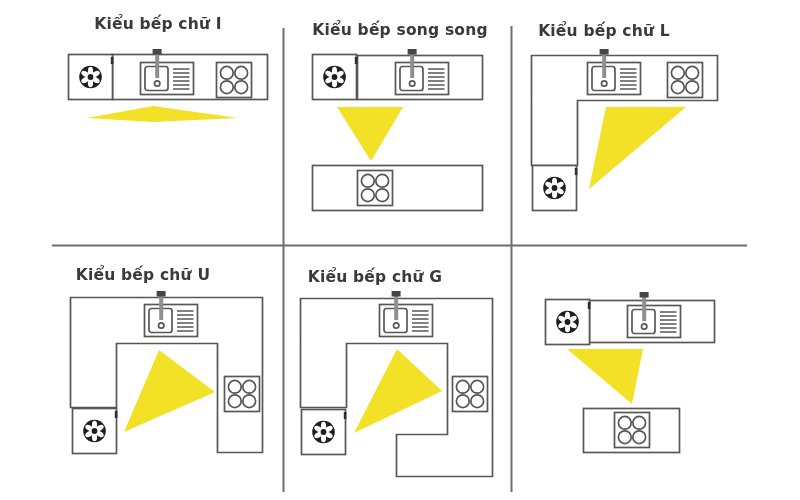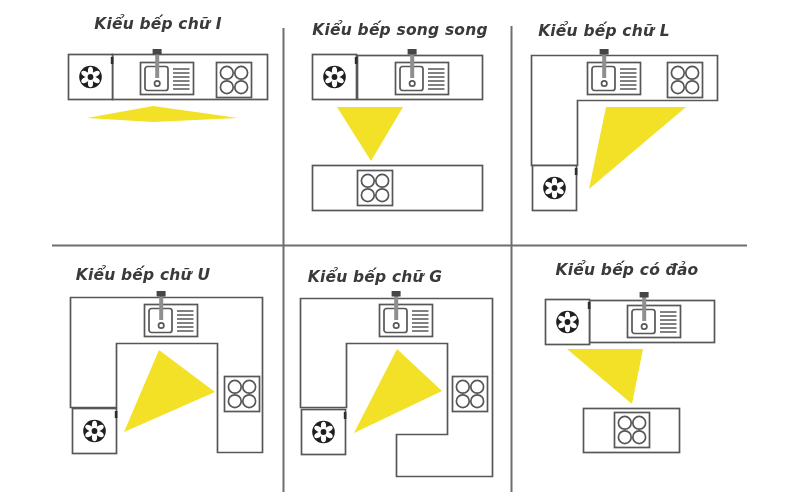--- a/index.html
+++ b/index.html
@@ -20,21 +20,20 @@
   }
   .canvas svg{position:absolute;left:0;top:0;}
   .panel-title{
     position:absolute;
     transform:translateX(-50%);
     font-size:15.5px;
     font-weight:700;
     color:var(--text);
     letter-spacing:.2px;
     white-space:nowrap;
-    font-style:italic;
   }
   .ln{fill:#ffffff;stroke:var(--line);stroke-width:1.7;}
   .thin{stroke:var(--line);stroke-width:1.5;fill:none;}
   .tri{fill:var(--highlight);stroke:none;}
   .divider{stroke:#6e6e6e;stroke-width:2;}
   .fan-body{fill:#1f1f1f;}
   .fan-petal{fill:#ffffff;}
   .faucet-stem{fill:#8f8f8f;}
   .faucet-head{fill:#464646;}
   .handle{fill:#2e2e2e;}
@@ -42,21 +41,20 @@
 </head>
 <body>
 
 <div class="canvas">
 
   <div class="panel-title" style="left:158px;top:15px">Kiểu bếp chữ I</div>
   <div class="panel-title" style="left:604px;top:22px">Kiểu bếp chữ L</div>
   <div class="panel-title" style="left:400px;top:21px">Kiểu bếp song song</div>
   <div class="panel-title" style="left:375px;top:268px">Kiểu bếp chữ G</div>
   <div class="panel-title" style="left:143px;top:266px">Kiểu bếp chữ U</div>
-  <div class="panel-title" style="left:627px;top:261px">Kiểu bếp có đảo</div>
 
   <svg width="800" height="500" viewBox="0 0 800 500">
     <defs>
 
       <g id="fridge">
         <rect class="ln" x="0.5" y="0.5" width="44" height="45"></rect>
         <rect class="handle" x="42.8" y="3" width="2.6" height="7"></rect>
         <circle class="fan-body" cx="22.5" cy="23" r="11.3"></circle>
         <ellipse class="fan-petal" cx="22.5" cy="17" rx="2.6" ry="4.3"></ellipse>
         <ellipse class="fan-petal" cx="22.5" cy="17" rx="2.6" ry="4.3" transform="rotate(60 22.5 23)"></ellipse>

